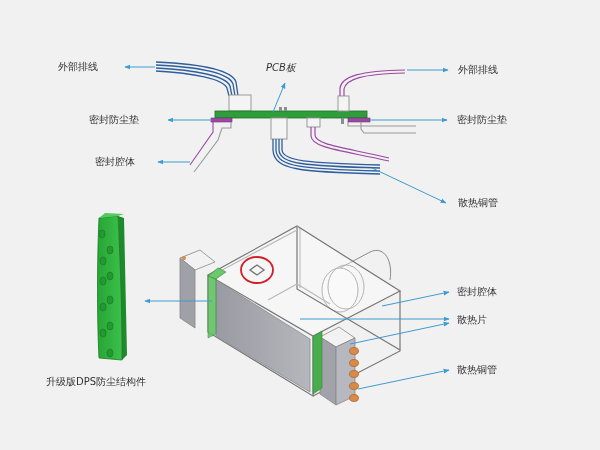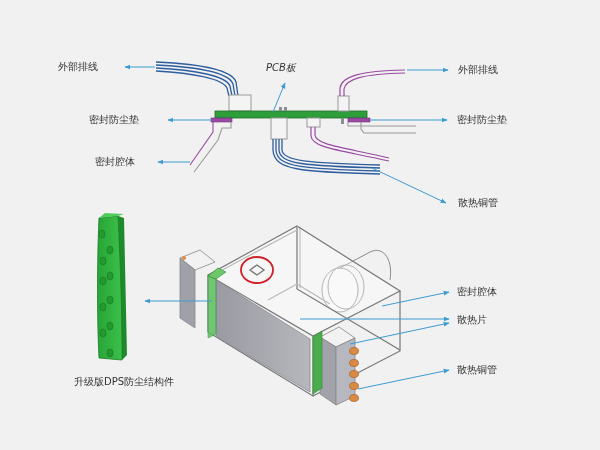--- a/index.html
+++ b/index.html
@@ -169,16 +169,16 @@
 </svg>
 
 <div class="lbl" style="left:58px; top:59px;">外部排线</div>
 <div class="lbl" style="left:89px; top:112px;">密封防尘垫</div>
 <div class="lbl" style="left:95px; top:154px;">密封腔体</div>
 <div class="lbl" style="left:266px; top:60px;font-style:italic;">PCB板</div>
 <div class="lbl" style="left:458px; top:62px;">外部排线</div>
 <div class="lbl" style="left:457px; top:112px;">密封防尘垫</div>
 <div class="lbl" style="left:458px; top:195px;">散热铜管</div>
 
-<div class="lbl" style="left:46px; top:374px;margin-left:28px;">升级版DPS防尘结构件</div>
+<div class="lbl" style="left:46px; top:374px;">升级版DPS防尘结构件</div>
 <div class="lbl" style="left:457px; top:284px;">密封腔体</div>
 <div class="lbl" style="left:457px; top:312px;">散热片</div>
 <div class="lbl" style="left:457px; top:362px;">散热铜管</div>
 
 </body></html>

